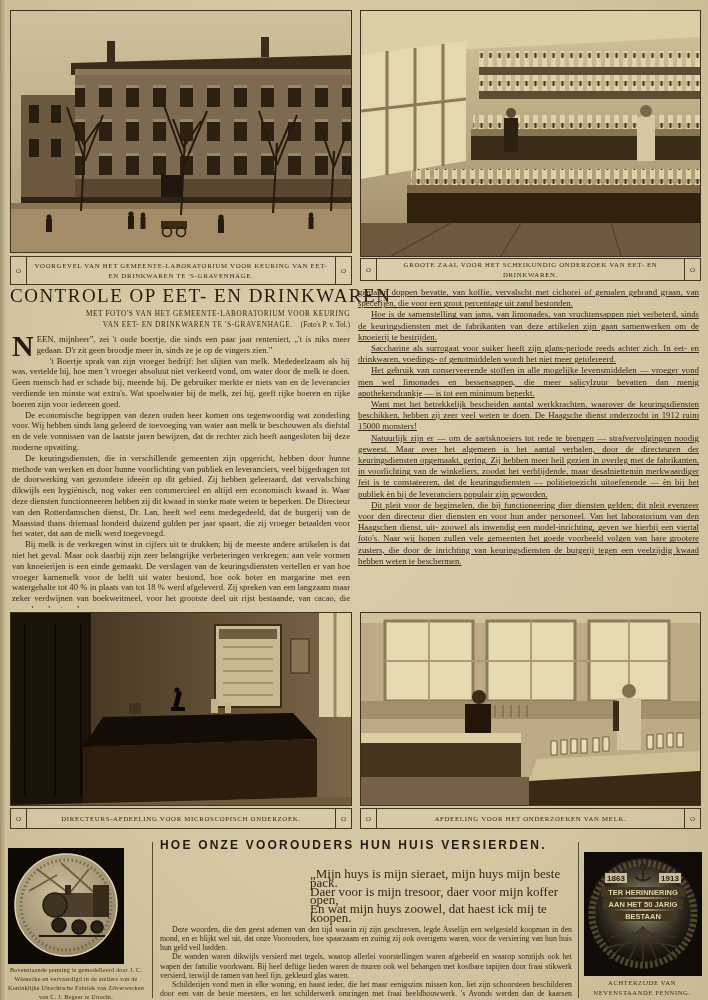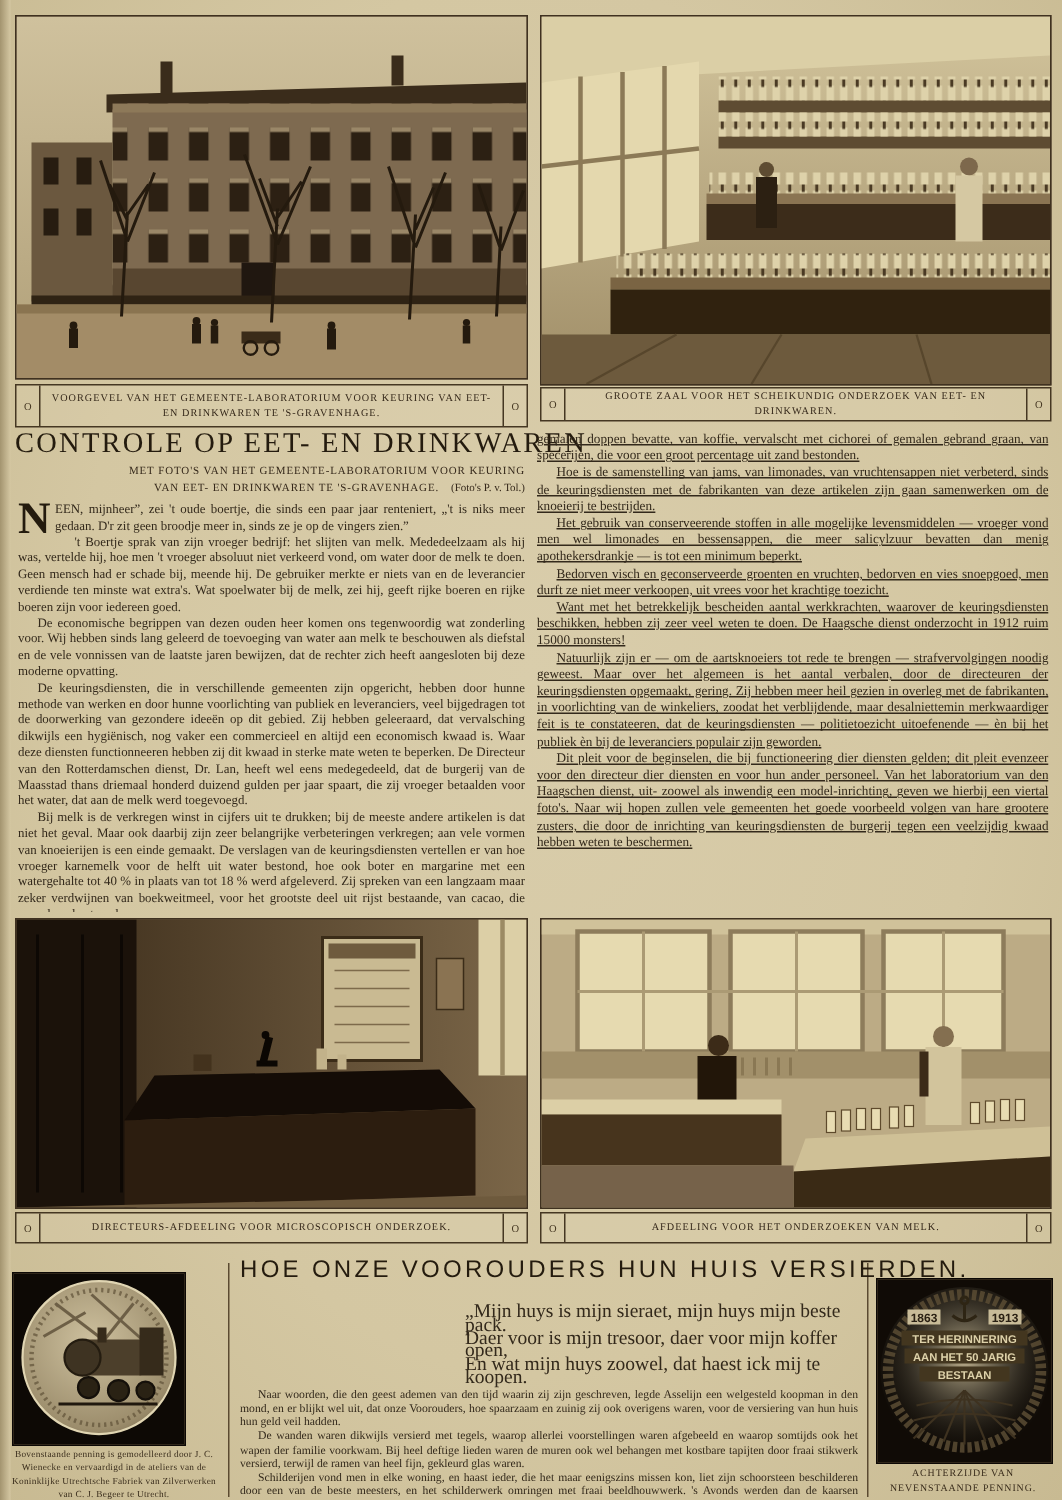--- a/index.html
+++ b/index.html
@@ -27,22 +27,22 @@
     font-size:7.3px;letter-spacing:.6px;line-height:1.5;color:#35281a;}
   .credit{letter-spacing:0;padding-left:8px;}
   .col{position:absolute;overflow:hidden;text-align:justify;color:#33291b;}
   .col-l{left:12px;top:334px;width:338px;height:274px;font-size:8.6px;line-height:10.8px;}
   .col-r{left:358px;top:287px;width:341px;height:321px;font-size:8.8px;line-height:11.2px;text-decoration:underline;}
   .col p{margin:0;text-indent:13px;}
   .col p.noind{text-indent:0;}
   .dropcap{float:left;font-size:30px;line-height:22px;padding:1px 3px 0 0;color:#241b0e;font-weight:bold;}
   
   .vrule{position:absolute;width:1px;background:#5b4a31;}
-  .h2{position:absolute;left:160px;top:838px;width:412px;margin:0;text-align:right;
-    font-family:"Liberation Sans",sans-serif;font-size:16px;font-weight:normal;
+  .h2{position:absolute;left:160px;top:838px;width:412px;margin:0;text-align:left;
+    font-family:"Liberation Sans",sans-serif;font-size:12px;font-weight:bold;
     letter-spacing:2.2px;color:#241b0e;white-space:nowrap;}
   .art2{position:absolute;left:160px;top:854px;width:412px;height:144px;overflow:hidden;
     font-size:7.8px;line-height:9.2px;text-align:justify;color:#33291b;}
   .poem{margin:16px 0 2px 150px;font-size:13px;line-height:8.8px;text-align:left;}
   .art2 p{margin:0;text-indent:12px;}
   .medcap{position:absolute;text-align:center;font-size:6.2px;line-height:1.45;
     color:#3a2d1c;letter-spacing:.2px;}
   .medcap.u{font-size:6.6px;letter-spacing:.6px;}
 </style>
 </head>
@@ -196,22 +196,22 @@
     <p class="noind"><span class="dropcap">N</span><span>EEN, mijnheer”, zei 't oude boertje, die sinds een paar jaar renteniert, „'t is niks meer gedaan. D'r zit geen broodje meer in, sinds ze je op de vingers zien.”</span></p>
     <p>'t Boertje sprak van zijn vroeger bedrijf: het slijten van melk. Mededeelzaam als hij was, vertelde hij, hoe men 't vroeger absoluut niet verkeerd vond, om water door de melk te doen. Geen mensch had er schade bij, meende hij. De gebruiker merkte er niets van en de leverancier verdiende ten minste wat extra's. Wat spoelwater bij de melk, zei hij, geeft rijke boeren en rijke boeren zijn voor iedereen goed.</p>
     <p>De economische begrippen van dezen ouden heer komen ons tegenwoordig wat zonderling voor. Wij hebben sinds lang geleerd de toevoeging van water aan melk te beschouwen als diefstal en de vele vonnissen van de laatste jaren bewijzen, dat de rechter zich heeft aangesloten bij deze moderne opvatting.</p>
     <p>De keuringsdiensten, die in verschillende gemeenten zijn opgericht, hebben door hunne methode van werken en door hunne voorlichting van publiek en leveranciers, veel bijgedragen tot de doorwerking van gezondere ideeën op dit gebied. Zij hebben geleeraard, dat vervalsching dikwijls een hygiënisch, nog vaker een commercieel en altijd een economisch kwaad is. Waar deze diensten functionneeren hebben zij dit kwaad in sterke mate weten te beperken. De Directeur van den Rotterdamschen dienst, Dr. Lan, heeft wel eens medegedeeld, dat de burgerij van de Maasstad thans driemaal honderd duizend gulden per jaar spaart, die zij vroeger betaalden voor het water, dat aan de melk werd toegevoegd.</p>
     <p>Bij melk is de verkregen winst in cijfers uit te drukken; bij de meeste andere artikelen is dat niet het geval. Maar ook daarbij zijn zeer belangrijke verbeteringen verkregen; aan vele vormen van knoeierijen is een einde gemaakt. De verslagen van de keuringsdiensten vertellen er van hoe vroeger karnemelk voor de helft uit water bestond, hoe ook boter en margarine met een watergehalte tot 40 % in plaats van tot 18 % werd afgeleverd. Zij spreken van een langzaam maar zeker verdwijnen van boekweitmeel, voor het grootste deel uit rijst bestaande, van cacao, die vooral veel zetmeel en</p>
   </div>
 
   <div class="col col-r">
     <p class="noind">gemalen doppen bevatte, van koffie, vervalscht met cichorei of gemalen gebrand graan, van specerijen, die voor een groot percentage uit zand bestonden.</p>
     <p>Hoe is de samenstelling van jams, van limonades, van vruchtensappen niet verbeterd, sinds de keuringsdiensten met de fabrikanten van deze artikelen zijn gaan samenwerken om de knoeierij te bestrijden.</p>
+    <p>Saccharine als surrogaat voor suiker heeft zijn glans-periode reeds achter zich. In eet- en drinkwaren, voedings- of genotmiddelen wordt het niet meer getolereerd.</p>
     <p>Het gebruik van conserveerende stoffen in alle mogelijke levensmiddelen — vroeger vond men wel limonades en bessensappen, die meer salicylzuur bevatten dan menig apothekersdrankje — is tot een minimum beperkt.</p>
-    <p>Bedorven visch en geconserveerde groenten en vruchten, bedorven en vies snoepgoed, men durft ze niet meer verkoopen, uit vrees voor het krachtige toezicht.</p>
     <p>Want met het betrekkelijk bescheiden aantal werkkrachten, waarover de keuringsdiensten beschikken, hebben zij zeer veel weten te doen. De Haagsche dienst onderzocht in 1912 ruim 15000 monsters!</p>
     <p>Natuurlijk zijn er — om de aartsknoeiers tot rede te brengen — strafvervolgingen noodig geweest. Maar over het algemeen is het aantal verbalen, door de directeuren der keuringsdiensten opgemaakt, gering. Zij hebben meer heil gezien in overleg met de fabrikanten, in voorlichting van de winkeliers, zoodat het verblijdende, maar desalniettemin merkwaardiger feit is te constateeren, dat de keuringsdiensten — politietoezicht uitoefenende — èn bij het publiek èn bij de leveranciers populair zijn geworden.</p>
     <p>Dit pleit voor de beginselen, die bij functioneering dier diensten gelden; dit pleit evenzeer voor den directeur dier diensten en voor hun ander personeel. Van het laboratorium van den Haagschen dienst, uit- zoowel als inwendig een model-inrichting, geven we hierbij een viertal foto's. Naar wij hopen zullen vele gemeenten het goede voorbeeld volgen van hare grootere zusters, die door de inrichting van keuringsdiensten de burgerij tegen een veelzijdig kwaad hebben weten te beschermen.</p>
   </div>
 
   <div class="photo" style="left:10px;top:612px;width:340px;height:192px;">
     <svg width="340" height="192" viewBox="0 0 340 192">
       <defs>
         <linearGradient id="wall3" x1="0" y1="0" x2="1" y2="0">
           <stop offset="0" stop-color="#33Saddle" stop-opacity="0"></stop>
@@ -412,17 +412,17 @@
   </div>
   <div class="medcap u" style="left:584px;top:978px;width:116px;">ACHTERZIJDE VAN NEVENSTAANDE PENNING.</div>
 
   <h2 class="h2">HOE ONZE VOOROUDERS HUN HUIS VERSIERDEN.</h2>
   <div class="art2">
     <div class="poem">
       <div>„Mijn huys is mijn sieraet, mijn huys mijn beste pack.</div>
       <div>Daer voor is mijn tresoor, daer voor mijn koffer open,</div>
       <div>En wat mijn huys zoowel, dat haest ick mij te koopen.</div>
     </div>
-    <p>Naar woorden, die den geest ademen van den tijd waarin zij zijn geschreven, legde Asselijn een welgesteld koopman in den mond, en er blijkt wel uit, dat onze Voorouders, hoe spaarzaam en zuinig zij ook overigens waren, voor de versiering van hun huis hun geld veil hadden.</p>
+    <p>Deze woorden, die den geest ademen van den tijd waarin zij zijn geschreven, legde Asselijn een welgesteld koopman in den mond, en er blijkt wel uit, dat onze Voorouders, hoe spaarzaam en zuinig zij ook overigens waren, voor de versiering van hun huis hun geld veil hadden.</p>
     <p>De wanden waren dikwijls versierd met tegels, waarop allerlei voorstellingen waren afgebeeld en waarop somtijds ook het wapen der familie voorkwam. Bij heel deftige lieden waren de muren ook wel behangen met kostbare tapijten door fraai stikwerk versierd, terwijl de ramen van heel fijn, gekleurd glas waren.</p>
     <p>Schilderijen vond men in elke woning, en haast ieder, die het maar eenigszins missen kon, liet zijn schoorsteen beschilderen door een van de beste meesters, en het schilderwerk omringen met fraai beeldhouwwerk. 's Avonds werden dan de kaarsen aangestoken van de aan weerszijden van den schoorsteen hangende luchters, wat een prachtig effect maakte. Op den breeden schoorsteenrand had men Japansch of Chineesch porselein of lakwerk of ook wel koperen borden, met daarin geslagen figuren staan. Van het geschilderde schoorsteenstuk maakte men echter het meeste werk. We geven op onze eerste pagina de reproductie van zoo'n schoorsteenstuk, dat vroeger den schoorsteen versierde van het huis van een zeer deftige familie. Het origineel is een grauwtje (aldus genoemd omdat het in grisaille is geschilderd en een nabootsing is van bas-relief-werk) van Jacob de Wit, den bekenden Nederlandschen Schilder, en stelt drie spelende kinderen voor. De Wit leefde van 1695—1754, en was leerling van Albert van Spiers en Jacob van Hal.</p>
   </div>
 </div>
 
 </body></html>

